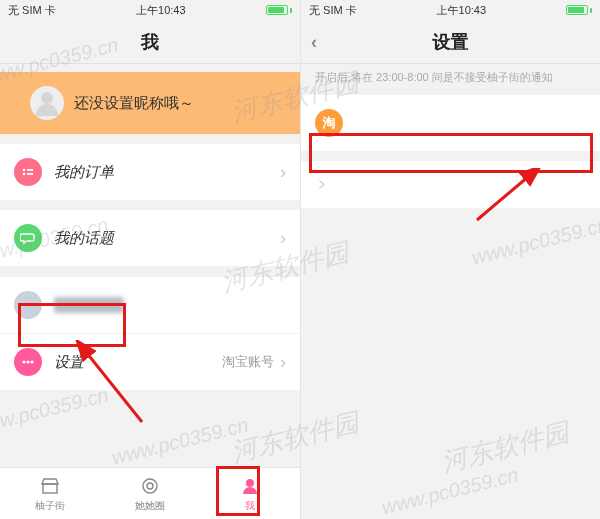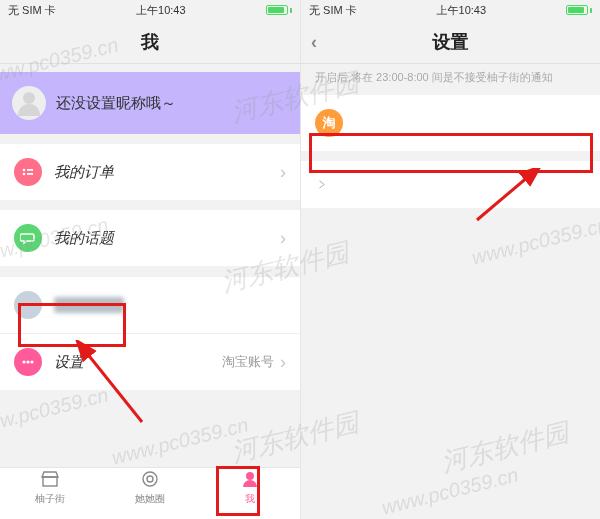--- a/index.html
+++ b/index.html
@@ -52,21 +52,21 @@
     font-size: 18px; font-weight:600; color:#222;
     position:relative;
     border-bottom:1px solid #e0e0e0;
   }
   .back-arrow {
     position:absolute; left:10px; top:50%; transform:translateY(-50%);
     color:#888; font-size:18px;
   }
   .content { background:#f2f2f2; }
   .profile-row {
-    background:#c4b5fd; display:flex; align-items:center; padding:14px 12px;
+    background:#fdba74; display:flex; align-items:center; padding:14px 30px;
     margin-top:8px;
   }
   .avatar {
     width:34px; height:34px; border-radius:50%; background:#eee; position:relative; flex-shrink:0;
   }
   .avatar::before {
     content:""; position:absolute; width:12px; height:12px; border-radius:50%; background:#d6d6d6; top:6px; left:11px;
   }
   .avatar::after {
     content:""; position:absolute; width:22px; height:12px; border-radius:12px 12px 0 0; background:#d6d6d6; bottom:4px; left:6px;
@@ -111,21 +111,21 @@
     background:#fff; padding:14px 14px; border-top:1px solid #f0f0f0; display:flex; align-items:center;
   }
   .blur-text {
     width:70px; height:16px; background:#b6bec6; filter:blur(2px); border-radius:3px;
   }
   .tabbar {
     position:absolute; bottom:0; left:0; right:0; height:52px; background:#fff;
     display:flex; border-top:1px solid #e5e5e5;
   }
   .tab {
-    flex:1; display:flex; flex-direction:column; align-items:center; gap:2px;
+    flex:1; display:flex; flex-direction:column; align-items:center; justify-content:center; gap:2px;
     font-size:10px; color:#888;
   }
   .tab-icon { width:22px; height:22px; display:flex; align-items:center; justify-content:center; }
   .tab-active { color:#ff5b9a; }
   .highlight-box {
     position:absolute; border:3px solid #e21a1a; pointer-events:none;
   }
   .arrow-svg { position:absolute; pointer-events:none; }
   .watermark {
     position:absolute; color:rgba(150,150,150,0.25); font-size:20px; font-style:italic;

